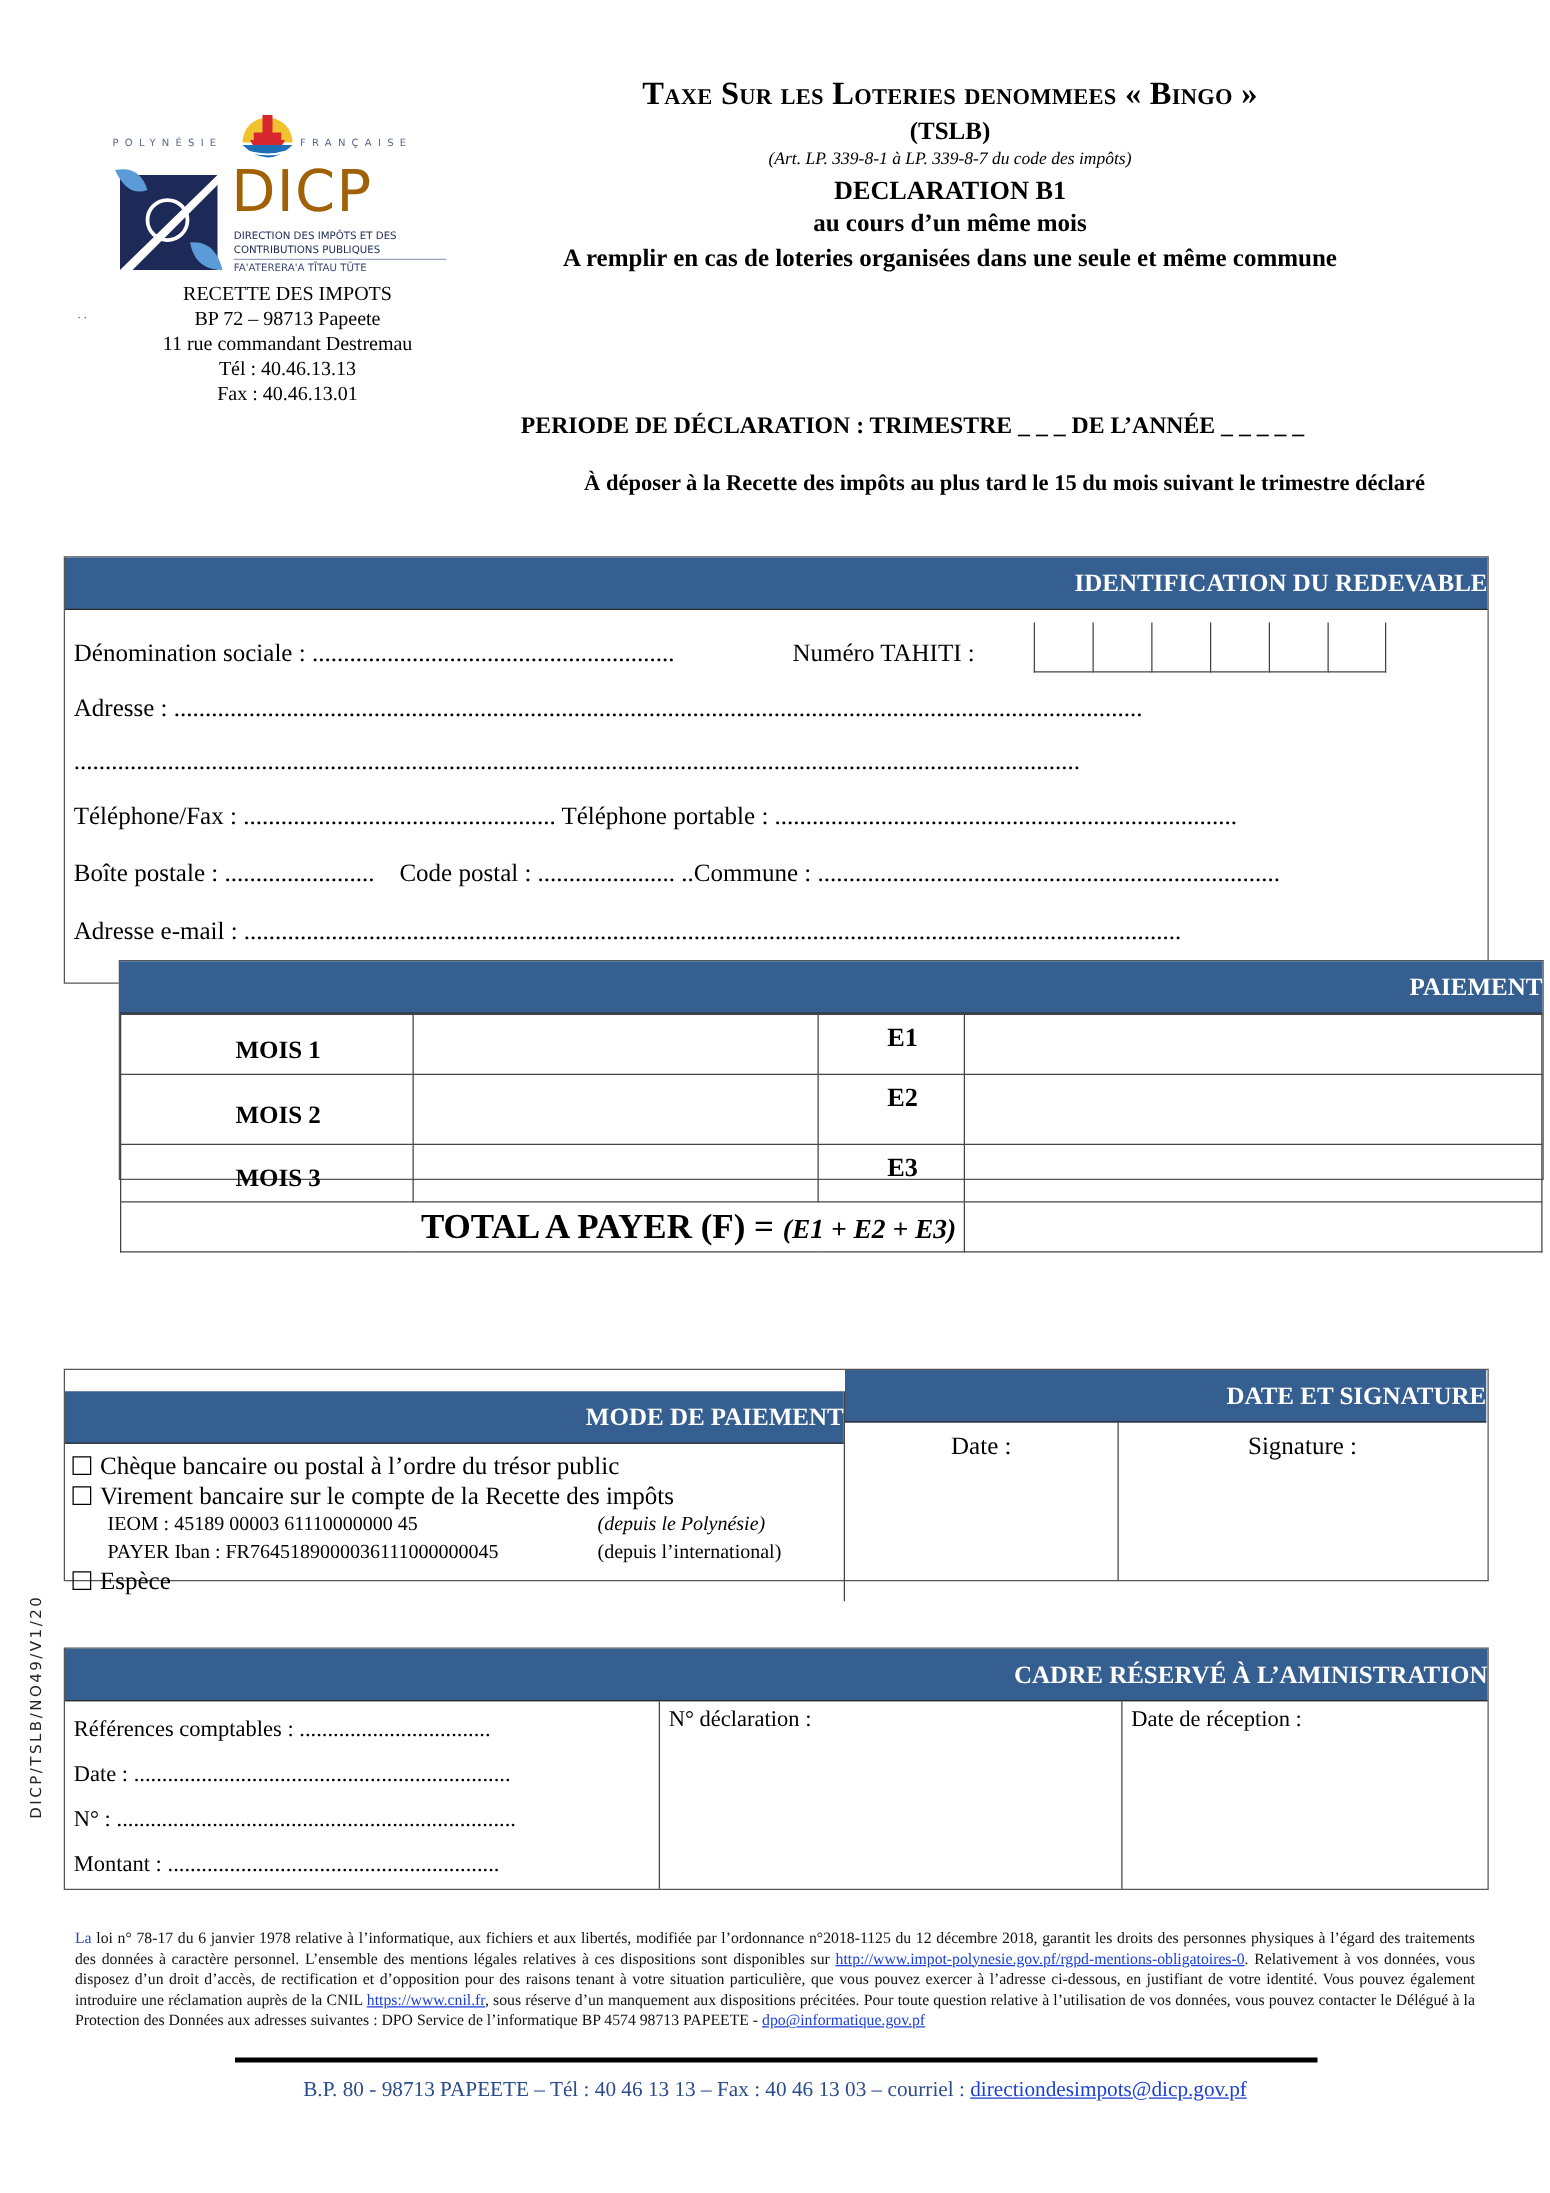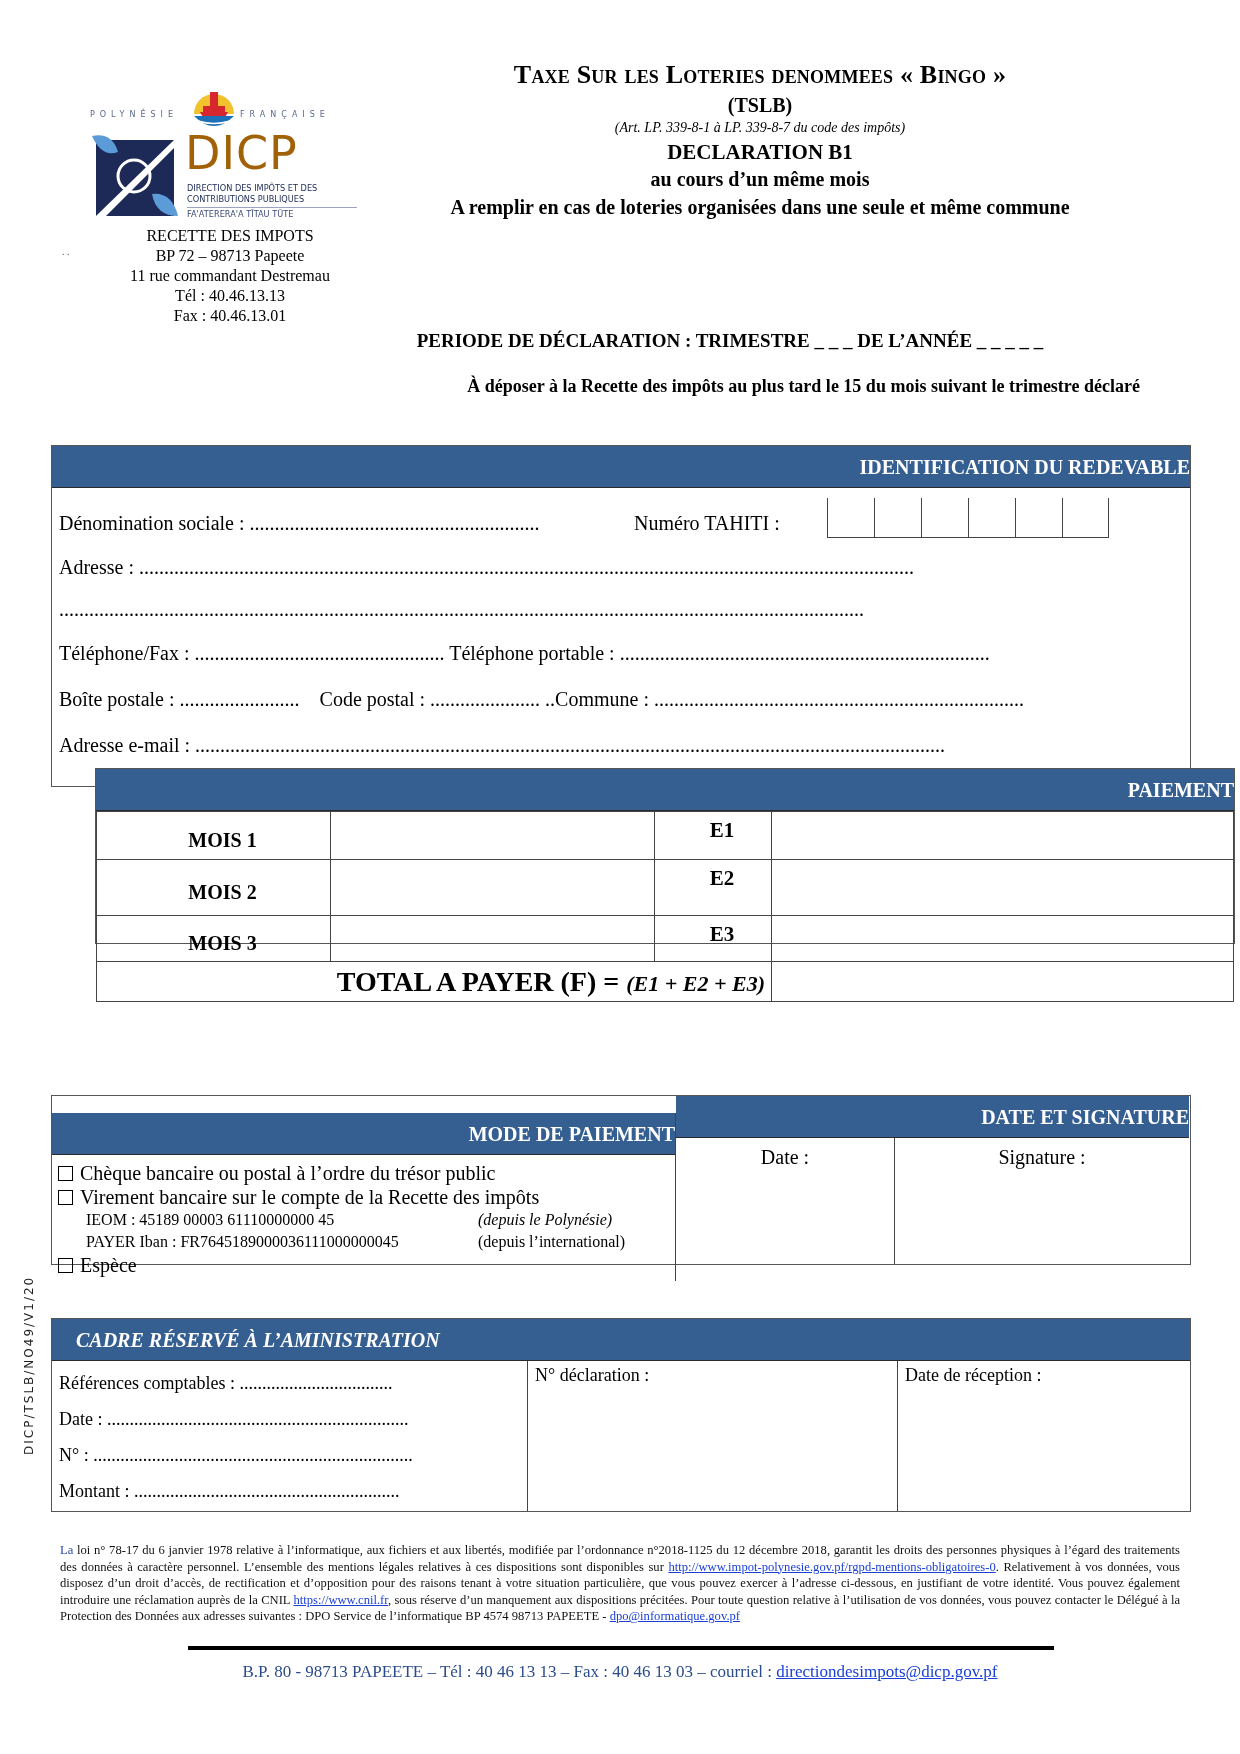--- a/index.html
+++ b/index.html
@@ -76,21 +76,21 @@
   .check { display: inline-block; width: 15px; height: 15px; border: 1.8px solid #000; margin-right: 7px; vertical-align: -1px; }
   .iban-row { font-size: 16px; line-height: 22px; padding-left: 28px; display: flex; }
   .iban-row .iban { width: 392px; }
   .iban-row .italic { font-style: italic; }
   .date-cells { display: flex; height: calc(100% - 42px); }
   .date-cell { width: 219px; border-right: 1.5px solid #444; text-align: center; font-size: 20px; padding-top: 8px; }
   .sig-cell { flex: 1; text-align: center; font-size: 20px; padding-top: 8px; }
 
   
   #admin { top: 1318px; height: 194px; }
-  #admin .sec-head { text-align: left; padding-left: 24px; font-style: italic; }
+  #admin .sec-head { text-align: right; padding-left: 24px; }
   .admin-cols { display: flex; height: calc(100% - 42px); }
   .admin-left { width: 476px; border-right: 1.5px solid #444; padding: 4px 7px; font-size: 18px; line-height: 36px; white-space: nowrap; }
   .admin-mid { width: 370px; border-right: 1.5px solid #444; padding: 4px 7px; font-size: 18px; }
   .admin-right { flex: 1; padding: 4px 7px; font-size: 18px; }
 
   
   .side-ref {
     position: absolute; left: 22px; top: 1455px; transform: rotate(-90deg); transform-origin: left top;
     font-family: "DejaVu Sans", sans-serif; font-size: 12px; letter-spacing: 2px; white-space: nowrap; color: #222;
   }

